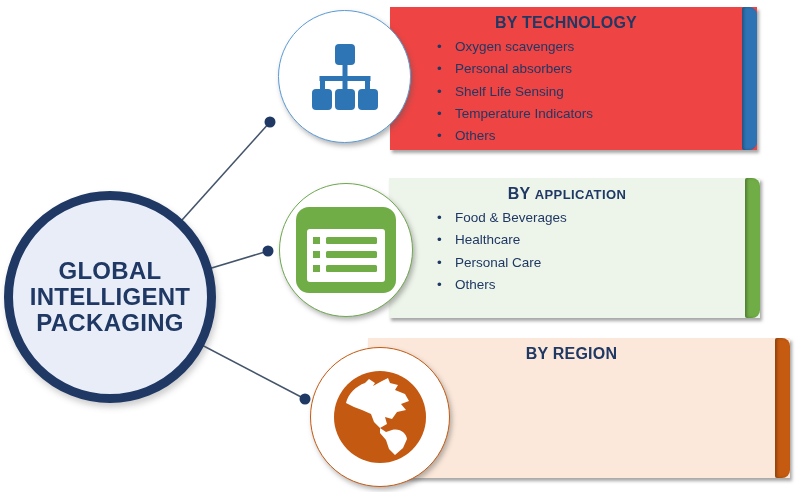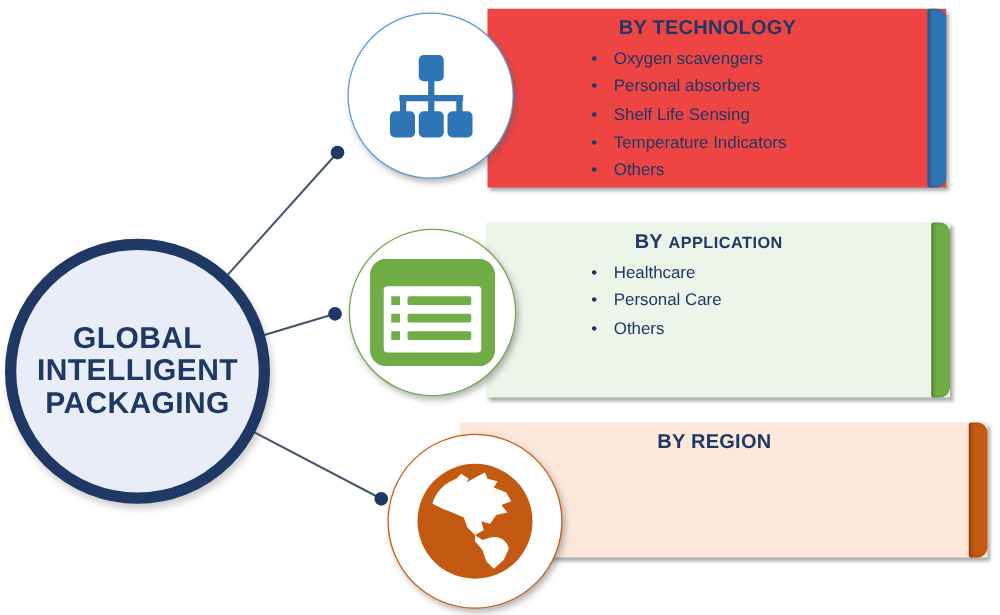--- a/index.html
+++ b/index.html
@@ -13,31 +13,31 @@
     position:absolute;top:0;right:0;width:15px;height:100%;
     border-radius:2px 8px 8px 2px;box-shadow:inset 2px 0 3px rgba(0,0,0,0.28);
   }
   .panel .content{position:absolute;left:0;top:0;right:15px;bottom:0;}
   .panel-title{
     text-align:center;font-weight:bold;color:#1F3864;
     font-size:16px;margin-top:7px;letter-spacing:0.2px;white-space:nowrap;
   }
   .panel ul{list-style:none;margin:4px 0 0 0;padding:0;}
   .panel li{
-    line-height:22.3px;font-size:13.5px;color:#1F3864;white-space:nowrap;margin-left:36px;
+    line-height:22.3px;font-size:13.5px;color:#1F3864;white-space:nowrap;
   }
   .blt{display:inline-block;width:18px;color:#1F3864;}
   #panel-technology{left:390px;top:7px;width:367px;height:143px;background:#ef4444;}
   #panel-technology .bar{background:#2E74B5;}
   #panel-technology ul{padding-left:47px;}
   #panel-application{left:389px;top:178px;width:371px;height:140px;background:#EDF4E9;}
   #panel-application .bar{background:#70AD47;}
   #panel-application ul{padding-left:48px;}
   #panel-application .title-name{font-size:13px;letter-spacing:0.4px;}
-  #panel-region{left:368px;top:338px;width:422px;height:108px;background:#FBE8DA;}
+  #panel-region{left:368px;top:338px;width:422px;height:140px;background:#FBE8DA;}
   #panel-region .bar{background:#C55A11;}
   #panel-region ul{padding-left:86px;}
   #panel-region .blt{font-size:10px;vertical-align:1px;}
   
   .connectors{position:absolute;left:0;top:0;z-index:2;}
   
   .node{
     position:absolute;background:#ffffff;border-radius:50%;z-index:3;
     display:flex;align-items:center;justify-content:center;
     box-shadow:2px 3px 5px rgba(90,90,90,0.45);box-sizing:border-box;
@@ -79,20 +79,21 @@
     <div class="bar"></div>
   </div>
 
   <div class="panel" id="panel-application">
     <div class="content">
       <div class="panel-title">
         <span class="title-prefix">BY</span>
         <span class="title-name">APPLICATION</span>
       </div>
       <ul>
+        <li><span class="blt">•</span><span>Food &amp; Beverages</span></li>
         <li><span class="blt">•</span><span>Healthcare</span></li>
         <li><span class="blt">•</span><span>Personal Care</span></li>
         <li><span class="blt">•</span><span>Others</span></li>
       </ul>
     </div>
     <div class="bar"></div>
   </div>
 
   <div class="panel" id="panel-region">
     <div class="content">

